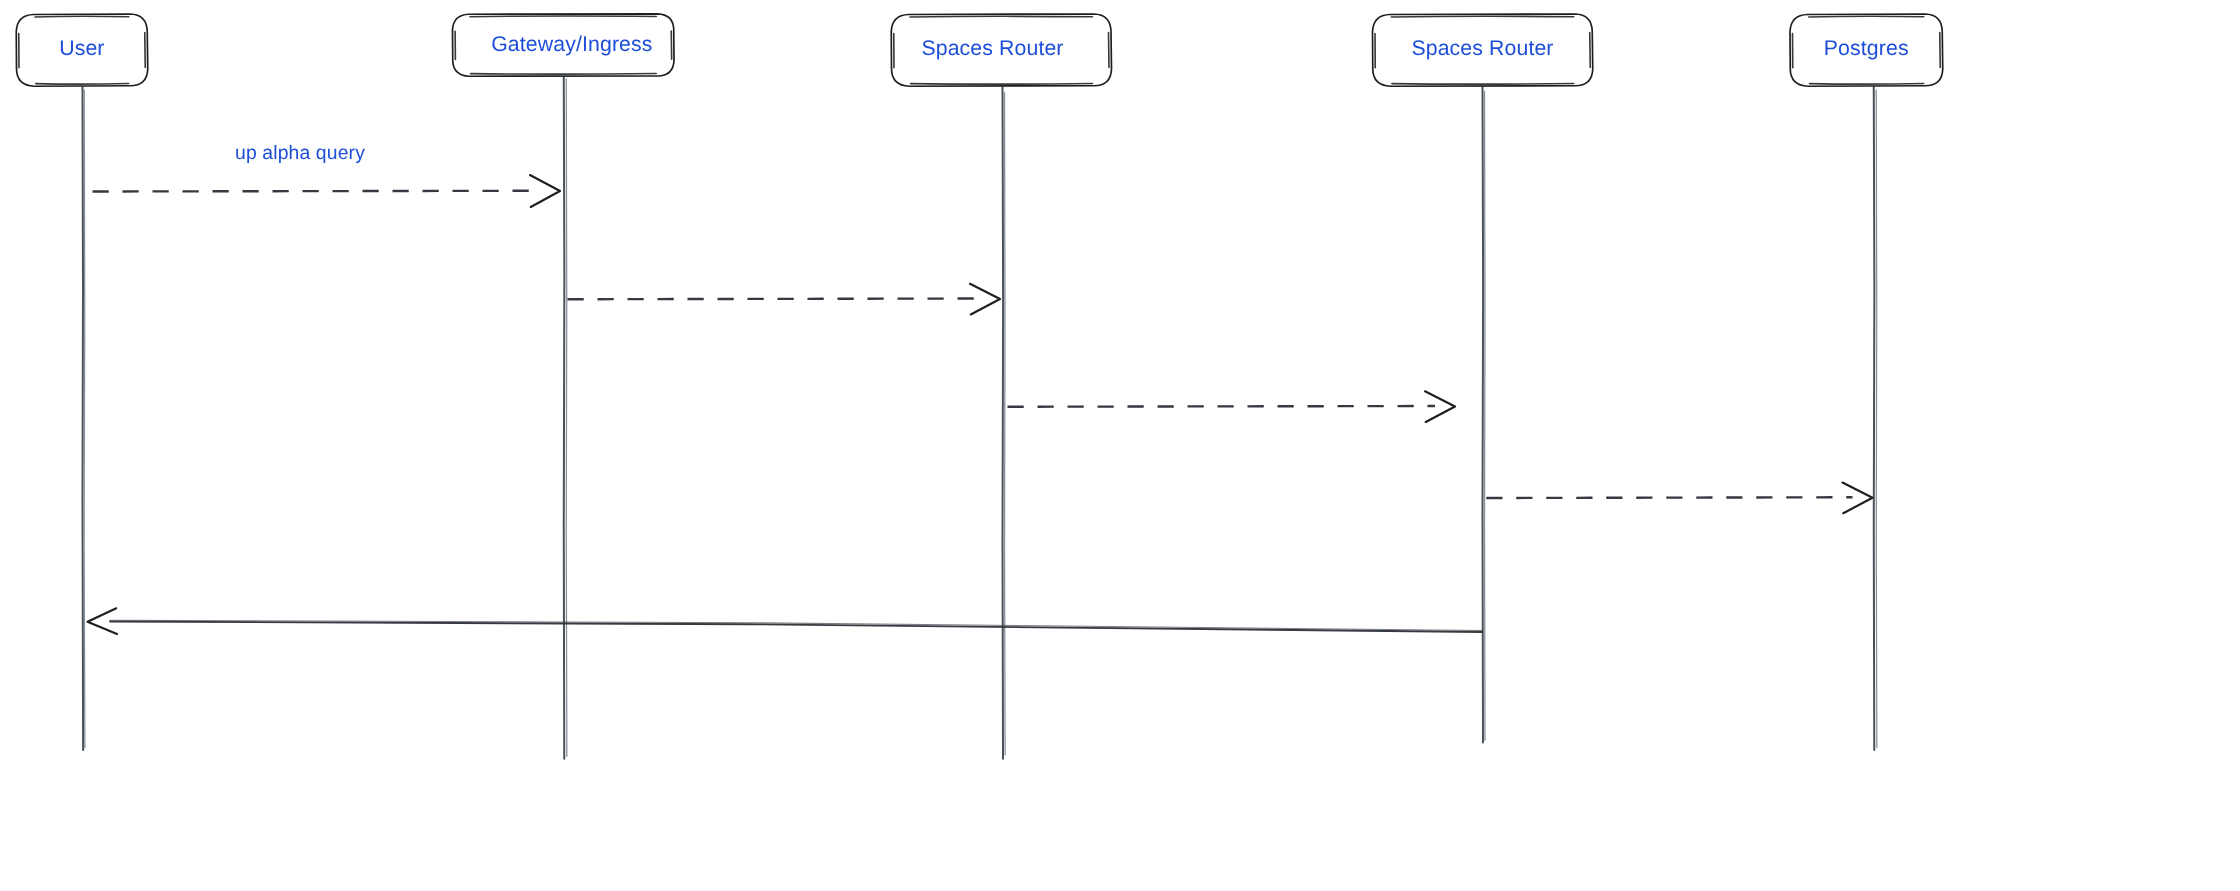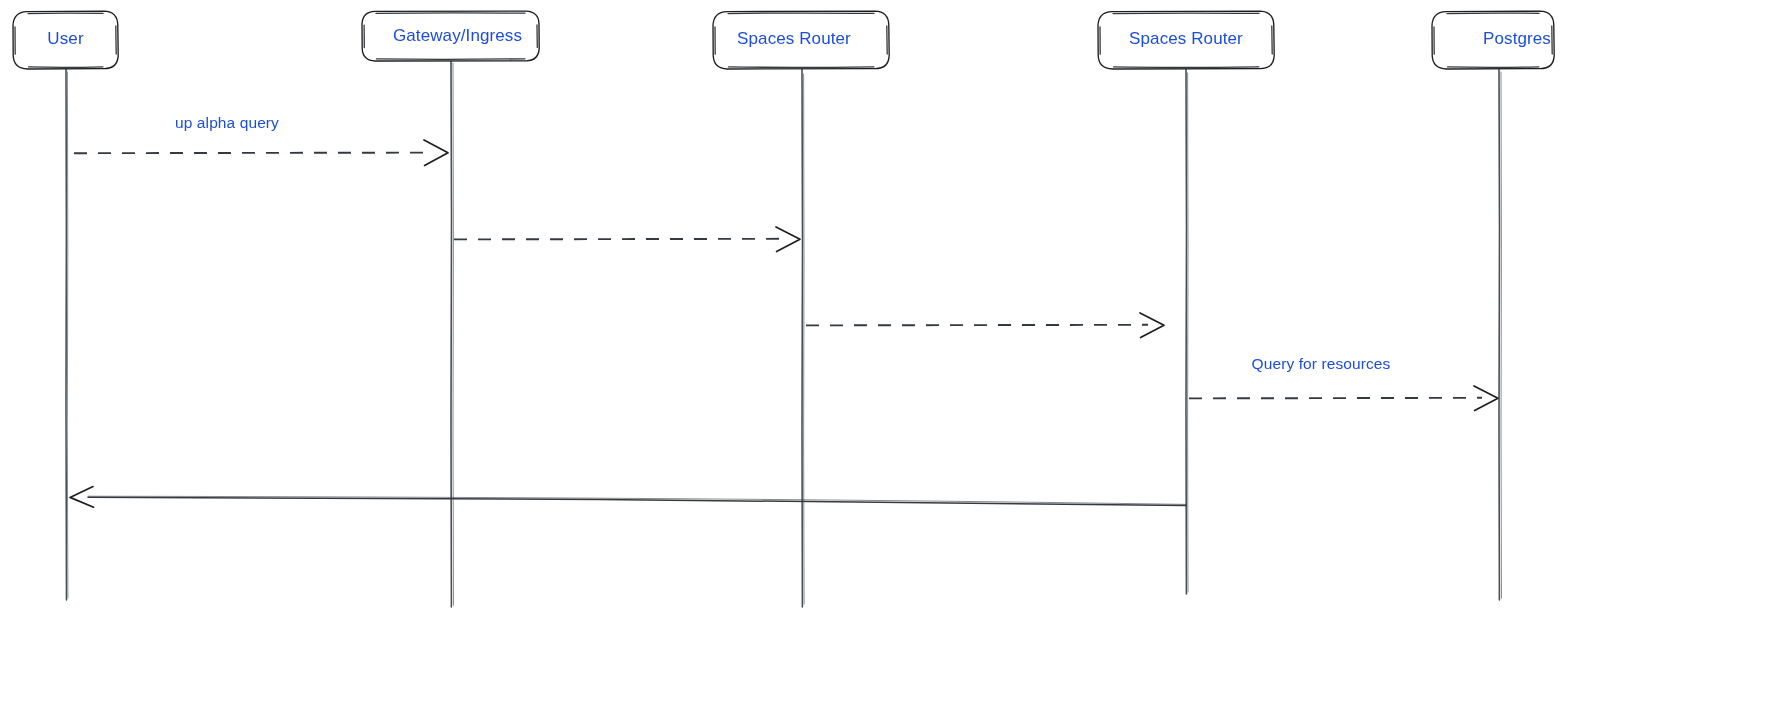--- a/index.html
+++ b/index.html
@@ -193,25 +193,24 @@
   </svg>
 
   <div class="participant-box-label" style="left:13px; top:29px; width:105px;">User</div>
 
   <div class="participant-box-label" style="left:369px; top:26px; width:177px;">Gateway/Ingress</div>
 
   <div class="participant-box-label" style="left:713px; top:29px; width:162px;">Spaces Router</div>
 
   <div class="participant-box-label" style="left:1098px; top:29px; width:176px;">Spaces Router</div>
 
-  <div class="participant-box-label" style="left:1432px; top:29px; width:122px;padding-left:24px;">Postgres</div>
-
-  <div class="message-label" style="left:77px; top:114px; width:300px;">up alpha query</div>
+  <div class="participant-box-label" style="left:1432px; top:29px; width:122px;">Postgres</div>
+
+  <div class="message-label" style="left:90px; top:114px; width:300px;">up alpha query</div>
 
   <div class="message-label" style="left:477px; top:201px; width:300px;"></div>
 
   <div class="message-label" style="left:835px; top:287px; width:300px;"></div>
 
-  <div class="message-label" style="left:1171px; top:355px; width:300px;">Query for resources</div>
 
   <div class="message-label" style="left:478px; top:461px; width:300px;"></div>
 
 </div>
 
 </body></html>

